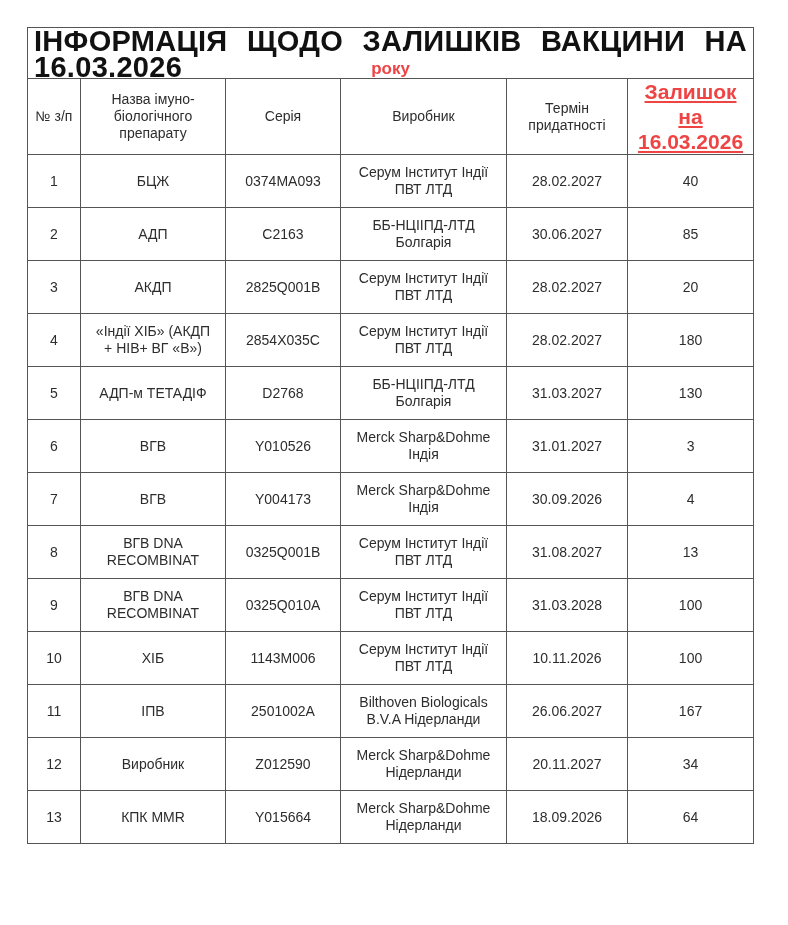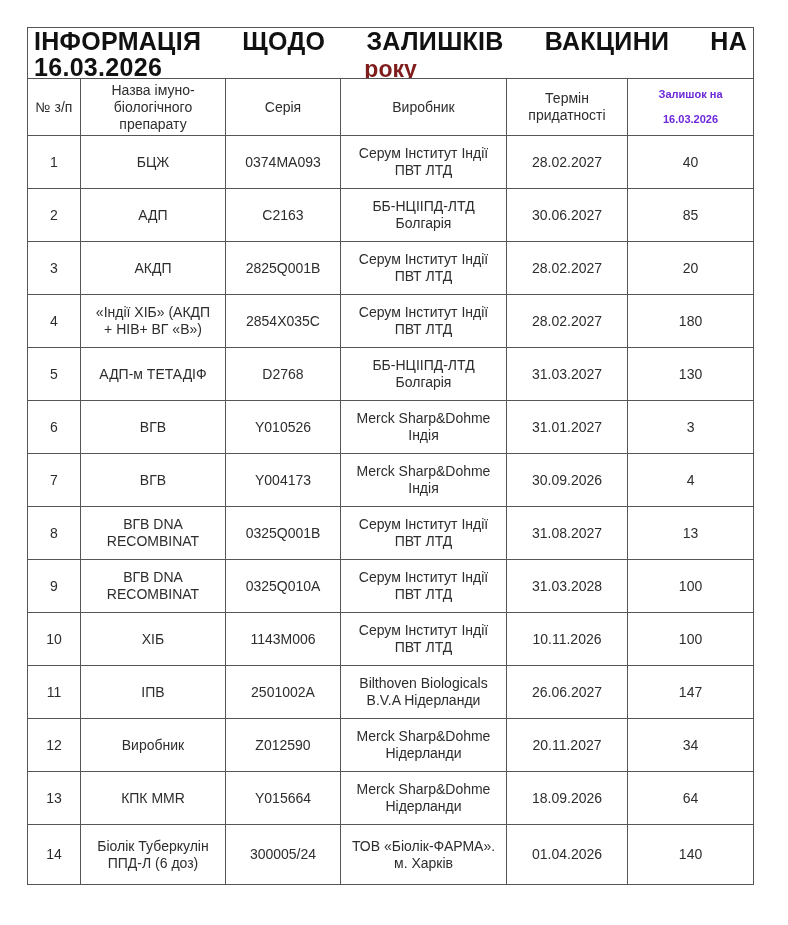--- a/index.html
+++ b/index.html
@@ -38,53 +38,54 @@
     }
     .title-cell {
       height: 50px;
       padding: 0 !important;
       position: relative;
       border-bottom: none !important;
     }
     .title-text {
       font-family: "Liberation Sans", sans-serif;
       font-weight: bold;
-      font-size: 25px;
+      font-size: 29px;
       letter-spacing: 0.3px;
       color: #111111;
       line-height: 26px;
       word-spacing: 8px;
       text-align: justify;
       text-align-last: justify;
       padding: 0 6px 0 6px;
       position: absolute;
       left: 0; right: 0; top: 0;
     }
     .title-line2 {
       position: absolute;
       left: 0; right: 0;
       top: 28px;
       text-align: center;
       font-weight: bold;
-      font-size: 23px;
-      color: #7f1d1d;
+      font-size: 17px;
+      color: #ef4444;
       line-height: 26px;
       height: 22px;
       overflow: hidden;
     }
     tr.head th {
       height: 56px;
       font-size: 14px;
       line-height: 17px;
     }
     tr.head th.bold-head {
       font-weight: bold;
-      font-size: 11px;
+      font-size: 21px;
       line-height: 25px;
-      color: #6d28d9;
+      color: #ef4444;
+      text-decoration: underline;
     }
     tr.row td {
       height: 52px;
     }
     tr.row.last td {
       height: 59px;
     }
     .serif {
       font-family: Liberation Sans, sans-serif;
       font-size: 15px;
@@ -274,21 +275,21 @@
     <td>11</td>
     <td>
             <span class="cell-line">ІПВ</span>
           </td>
     <td>2501002A</td>
     <td class="serif">
             <span class="cell-line">Bilthoven Biologicals</span>
             <span class="cell-line">B.V.A Нідерланди</span>
           </td>
     <td>26.06.2027</td>
-    <td>147</td>
+    <td>167</td>
   </tr>
         <tr class="row">
     <td>12</td>
     <td>
             <span class="cell-line">Виробник</span>
           </td>
     <td>Z012590</td>
     <td class="serif">
             <span class="cell-line">Merck Sharp&amp;Dohme</span>
             <span class="cell-line">Нідерланди</span>
@@ -301,30 +302,16 @@
     <td>
             <span class="cell-line">КПК MMR</span>
           </td>
     <td>Y015664</td>
     <td>
             <span class="cell-line">Merck Sharp&amp;Dohme</span>
             <span class="cell-line">Нідерланди</span>
           </td>
     <td>18.09.2026</td>
     <td>64</td>
-  </tr>
-        <tr class="row last">
-    <td>14</td>
-    <td>
-            <span class="cell-line">Біолік Туберкулін</span>
-            <span class="cell-line">ППД-Л (6 доз)</span>
-          </td>
-    <td>300005/24</td>
-    <td>
-            <span class="cell-line">ТОВ «Біолік-ФАРМА».</span>
-            <span class="cell-line">м. Харків</span>
-          </td>
-    <td>01.04.2026</td>
-    <td>140</td>
   </tr>
       </tbody>
   </table>
 </div>
 
 </body></html>

